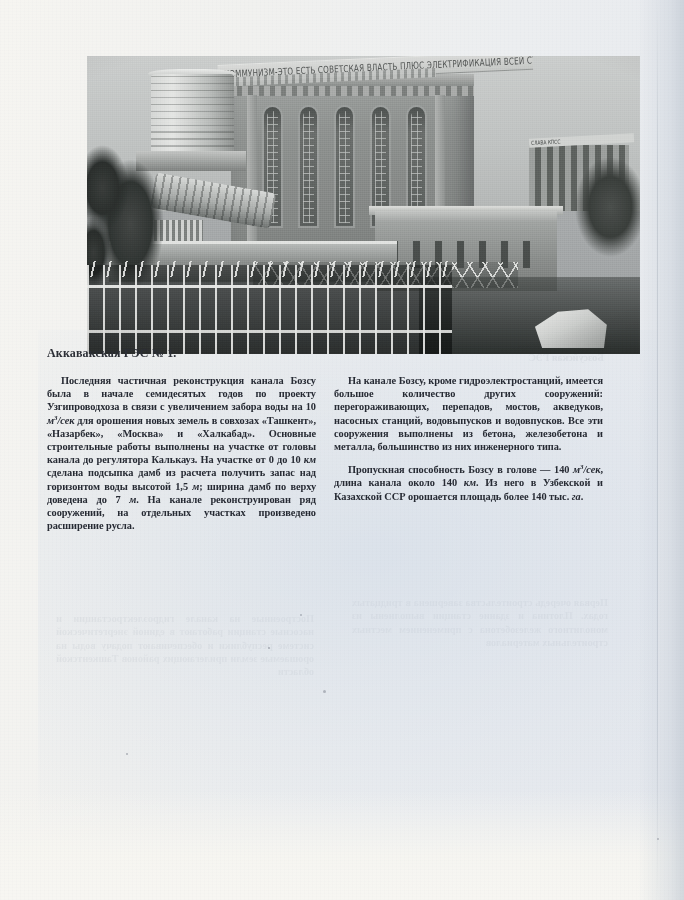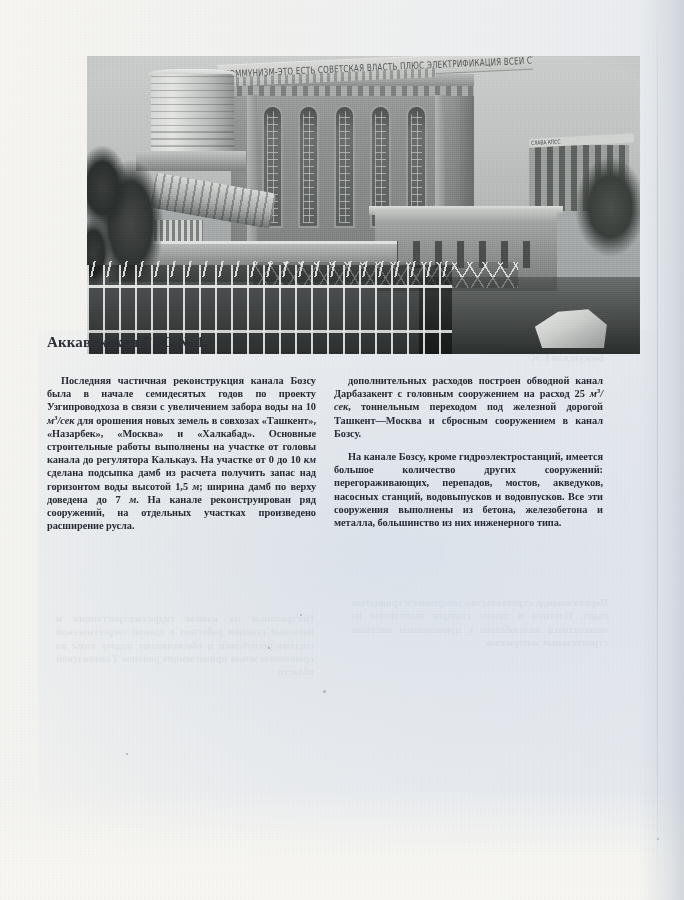--- a/index.html
+++ b/index.html
@@ -347,24 +347,24 @@
     position: absolute;
     inset: 0;
     pointer-events: none;
     background: radial-gradient(120% 100% at 50% 45%, rgba(0,0,0,0) 55%, rgba(0,0,0,.18) 100%);
   }
 
   
   .caption {
     position: absolute;
     left: 47px;
-    top: 334px;
+    top: 346px;
     font-family: "Liberation Serif", serif;
     font-weight: 700;
-    font-size: 15px;
+    font-size: 12px;
     letter-spacing: .15px;
     color: #2b2e35;
   }
 
   
   .columns {
     position: absolute;
     left: 47px;
     top: 374px;
     width: 556px;
@@ -512,22 +512,22 @@
 
   <div class="caption">Аккавакская ГЭС № 1.</div>
 
   <div class="columns">
 
     <div class="col">
       <p>Последняя частичная реконструкция канала Бозсу была в начале семидесятых годов по проекту Узгипроводхоза в связи с увеличением забора воды на 10 <i>м<sup>3</sup>/сек</i> для орошения новых земель в совхозах «Ташкент», «Назарбек», «Москва» и «Халкабад». Основные строительные работы выполнены на участке от головы канала до регулятора Калькауз. На участке от 0 до 10 <i>км</i> сделана подсыпка дамб из расчета получить запас над горизонтом воды высотой 1,5 <i>м</i>; ширина дамб по верху доведена до 7 <i>м</i>. На канале реконструирован ряд сооружений, на отдельных участках произведено расширение русла.</p>
     </div>
 
     <div class="col">
-      <p>дополнительных расходов построен обводной канал Дарбазакент с головным сооружением на расход 25 <i>м<sup>3</sup>/сек</i>, тоннельным переходом под железной дорогой Ташкент—Москва и сбросным сооружением в канал Бозсу.</p>
       <p>На канале Бозсу, кроме гидроэлектростанций, имеется большое количество других сооружений: перегораживающих, перепадов, мостов, акведуков, насосных станций, водовыпусков и водовпусков. Все эти сооружения выполнены из бетона, железобетона и металла, большинство из них инженерного типа.</p>
+      <p>Пропускная способность Бозсу в голове — 140 <i>м<sup>3</sup>/сек</i>, длина канала около 140 <i>км</i>. Из него в Узбекской и Казахской ССР орошается площадь более 140 тыс. <i>га</i>.</p>
     </div>
 
   </div>
 
   <div class="paper-tint-bottom"></div>
   <div class="paper-edge-right"></div>
   <div class="fold-line"></div>
   <div class="paper-grain"></div>
 
   <span class="speck" style="left:300px; top:614px; width:2px; height:2px;"></span>

